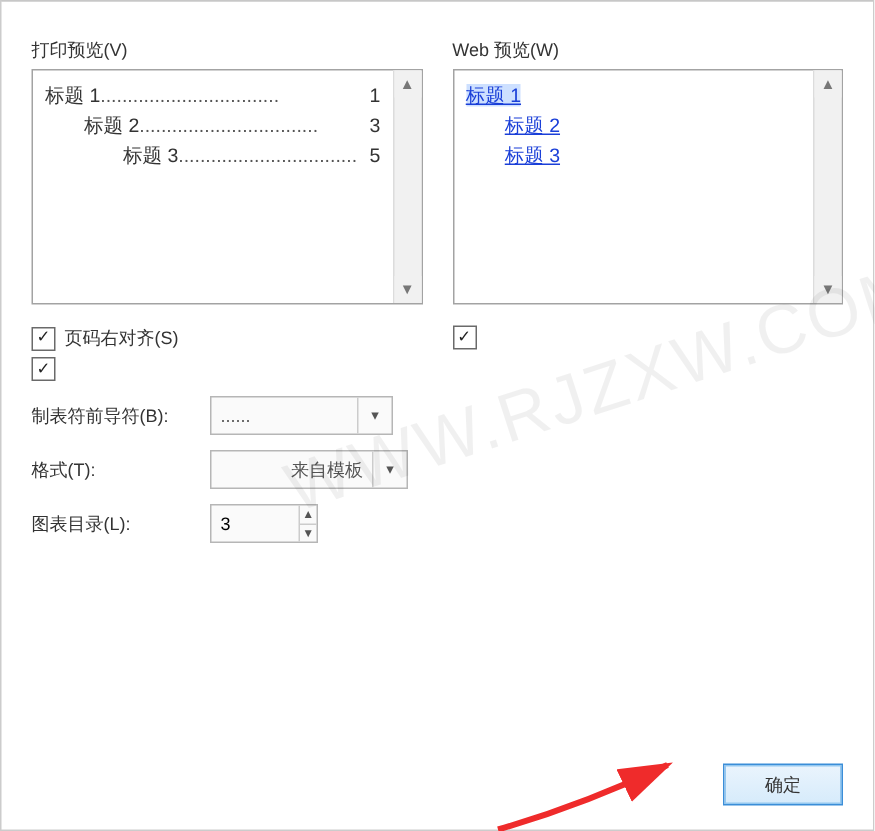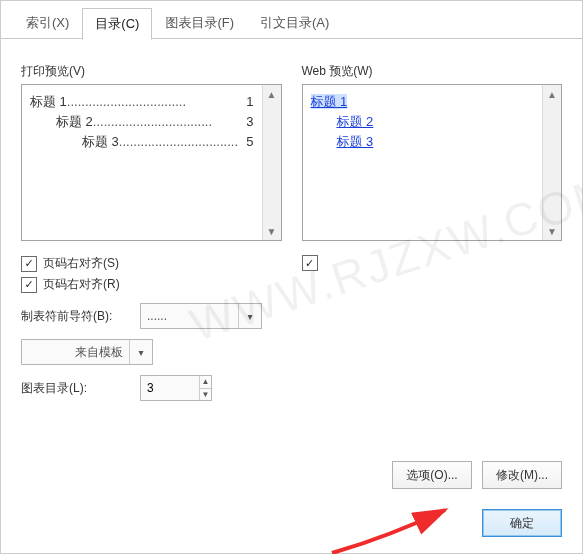--- a/index.html
+++ b/index.html
@@ -47,26 +47,20 @@
   .btn{min-width:78px;height:26px;border:1px solid #b0b0b0;background:linear-gradient(#fdfdfd,#f1f1f1);display:flex;align-items:center;justify-content:center;cursor:pointer;color:#333;font-size:12px;}
   .btn.focus{border:1px solid #3b8ed8;box-shadow:0 0 0 1px #94c8f0 inset;background:linear-gradient(#eaf4fd,#d6ebfb);}
   .arrow-annotation{position:absolute;left:326px;bottom:-5px;pointer-events:none;}
   .watermark{position:absolute;left:180px;top:230px;font-size:46px;color:rgba(0,0,0,0.06);transform:rotate(-18deg);pointer-events:none;font-family:Arial;letter-spacing:2px;}
 </style>
 </head>
 <body>
 
 <div class="dialog">
 
-  <div class="tabs">
-    <div class="tab">索引(X)</div>
-    <div class="tab active">目录(C)</div>
-    <div class="tab">图表目录(F)</div>
-    <div class="tab">引文目录(A)</div>
-  </div>
   <div class="tab-strip-border"></div>
 
   <div class="panel">
     <div class="col">
       <div class="lbl"><span class="underline-last">打印预览(V)</span></div>
       <div class="preview-box">
         <div class="preview-body" id="print-body">
             <div class="toc-line ">
               <span>标题 1</span>
               <span class="toc-leader">.................................</span>
@@ -112,32 +106,32 @@
       <div class="chk-row">
         <span class="chk">
             <span class="mark">✓</span>
           </span>
         <span>页码右对齐(S)</span>
       </div>
       <div class="chk-row">
         <span class="chk">
             <span class="mark">✓</span>
           </span>
-        <span>页码右对齐(R)</span>
       </div>
       <div class="field-row">
         <span class="field-label">制表符前导符(B):</span>
         <div class="combo">
           <span class="val">......</span>
           <span class="arrow">▾</span>
         </div>
       </div>
 
 
       <div class="field-row">
+        <span class="field-label">格式(T):</span>
         <div class="combo wider">
           <span class="val">来自模板</span>
           <span class="arrow">▾</span>
         </div>
       </div>
 
       <div class="field-row">
         <span class="field-label">图表目录(L):</span>
         <div class="num-input">
           <input value="3" style="">
@@ -151,24 +145,20 @@
 
     <div class="col2">
       <div class="chk-row">
         <span class="chk">
             <span class="mark">✓</span>
           </span>
       </div>
     </div>
   </div>
 
-  <div class="btn-row r1">
-    <div class="btn">选项(O)...</div>
-    <div class="btn">修改(M)...</div>
-  </div>
   <div class="btn-row r2">
     <div class="btn focus">确定</div>
   </div>
 
   <div class="watermark">WWW.RJZXW.COM</div>
 
   <svg class="arrow-annotation" width="130" height="60">
     <defs>
         <marker id="ah" markerWidth="10" markerHeight="10" refX="8" refY="3" orient="auto">
       <path d="M0,0 L9,3 L0,6 Z" fill="#ef2b2b"></path>

